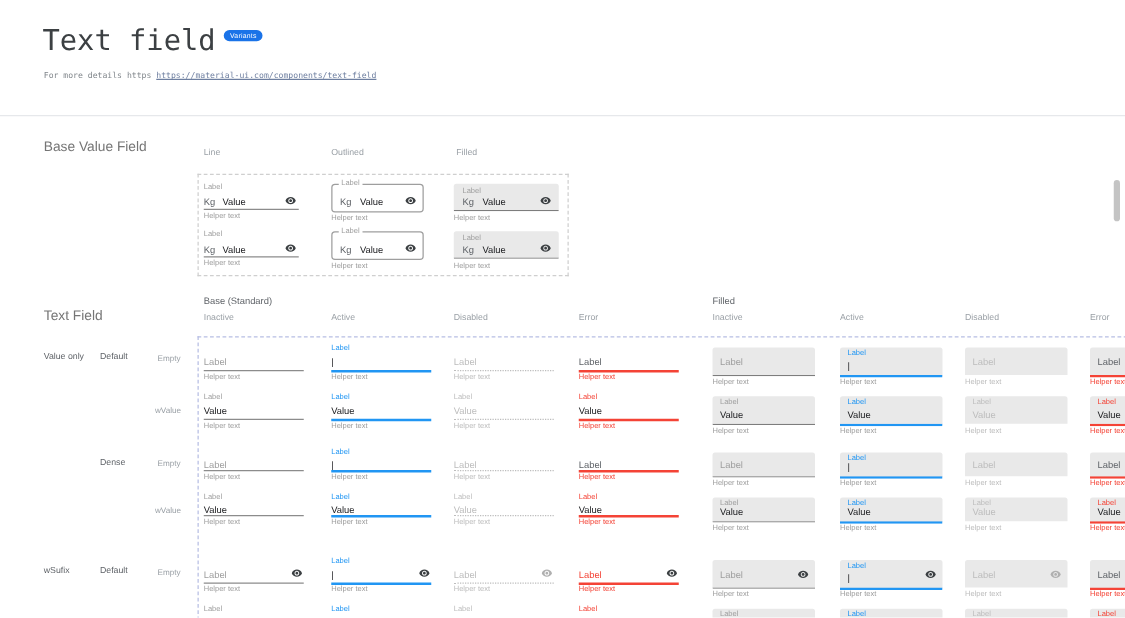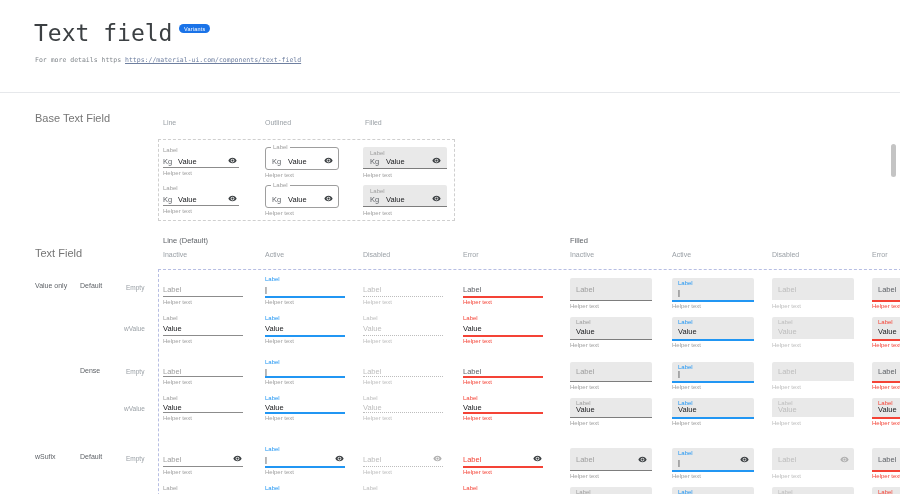--- a/index.html
+++ b/index.html
@@ -44,21 +44,21 @@
   .scrollbar{left:891px;top:144px;width:5px;height:33px;border-radius:3px;}
 </style>
 </head>
 <body>
 
 <div class="abs page-title" style="left: 34px; top: 20px; color: rgb(60, 64, 67);">Text field</div>
 <div class="abs badge" style="left: 179px; top: 24px; background: rgb(26, 115, 232);">Variants</div>
 <div class="abs subtitle" style="left: 35px; top: 56px; color: rgb(128, 134, 139);"><span>For more details https </span><a href="#" style="color: rgb(110, 127, 160);">https://material-ui.com/components/text-field</a></div>
 <div class="abs divider"></div>
 
-<div class="abs sec-title" style="left: 35px; top: 112px; color: rgb(117, 117, 117);">Base Text Field</div>
+<div class="abs sec-title" style="left: 35px; top: 112px; color: rgb(117, 117, 117);">Base Value Field</div>
 <div class="abs col-h" style="left: 163px; top: 119px; color: rgb(154, 160, 166);">Line</div>
 <div class="abs col-h" style="left: 265px; top: 119px; color: rgb(154, 160, 166);">Outlined</div>
 <div class="abs col-h" style="left: 365px; top: 119px; color: rgb(154, 160, 166);">Filled</div>
 <div class="abs dash-gray" style="left:158px;top:139px;width:295px;height:80px;"></div>
 <div id="base-fields">
     <div class="tf" style="left: 163px; top: 146px; width: 76px; height: 32px;">
       <span class="flabel c-gray" style="top: 1px; left: 0px;">Label</span>
       <span class="val c-dim" style="top: 11px; left: 0px;">Kg</span>
       <span class="val c-ink" style="top: 11px; left: 15px;">Value</span>
       <span class="eye" style="right: 2px; top: 10px;"><svg width="9" height="9" viewBox="0 0 24 24">
@@ -115,21 +115,21 @@
         <span class="val c-ink" style="top: 10px; left: 23px;">Value</span>
         <span class="eye" style="right: 6px; top: 9px;"><svg width="9" height="9" viewBox="0 0 24 24">
             <path fill="#3c4043" d="M12 4.5C7 4.5 2.73 7.61 1 12c1.73 4.39 6 7.5 11 7.5s9.27-3.11 11-7.5c-1.73-4.39-6-7.5-11-7.5zM12 17c-2.76 0-5-2.24-5-5s2.24-5 5-5 5 2.24 5 5-2.24 5-5 5zm0-8c-1.66 0-3 1.34-3 3s1.34 3 3 3 3-1.34 3-3-1.34-3-3-3z"></path>
           </svg></span>
       </div>
       <span class="helper c-gray" style="top: 26px; left: 0px;">Helper text</span>
     </div>
   </div>
 
 <div class="abs sec-title" style="left: 35px; top: 247px; color: rgb(117, 117, 117);">Text Field</div>
-<div class="abs grp-h" style="left: 163px; top: 236px; color: rgb(95, 99, 104);">Line (Default)</div>
+<div class="abs grp-h" style="left: 163px; top: 236px; color: rgb(95, 99, 104);">Base (Standard)</div>
 <div class="abs grp-h" style="left: 570px; top: 236px; color: rgb(95, 99, 104);">Filled</div>
 <div id="state-headers">
     <div class="abs col-h" style="left: 163px; top: 251px; color: rgb(154, 160, 166);">Inactive</div>
     <div class="abs col-h" style="left: 265px; top: 251px; color: rgb(154, 160, 166);">Active</div>
     <div class="abs col-h" style="left: 363px; top: 251px; color: rgb(154, 160, 166);">Disabled</div>
     <div class="abs col-h" style="left: 463px; top: 251px; color: rgb(154, 160, 166);">Error</div>
     <div class="abs col-h" style="left: 570px; top: 251px; color: rgb(154, 160, 166);">Inactive</div>
     <div class="abs col-h" style="left: 672px; top: 251px; color: rgb(154, 160, 166);">Active</div>
     <div class="abs col-h" style="left: 772px; top: 251px; color: rgb(154, 160, 166);">Disabled</div>
     <div class="abs col-h" style="left: 872px; top: 251px; color: rgb(154, 160, 166);">Error</div>

